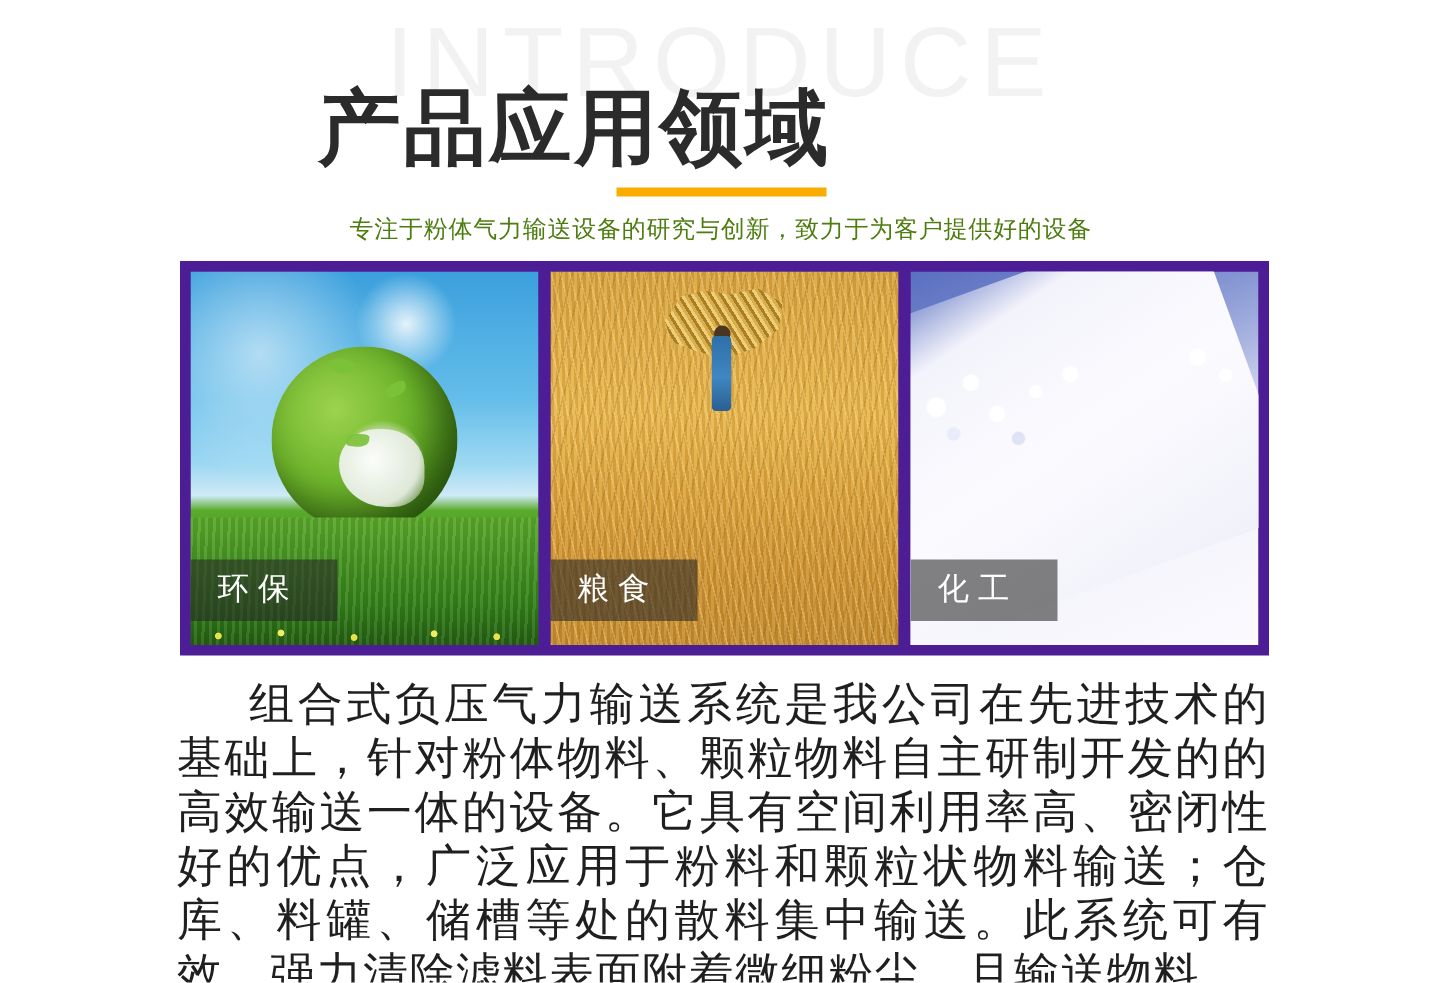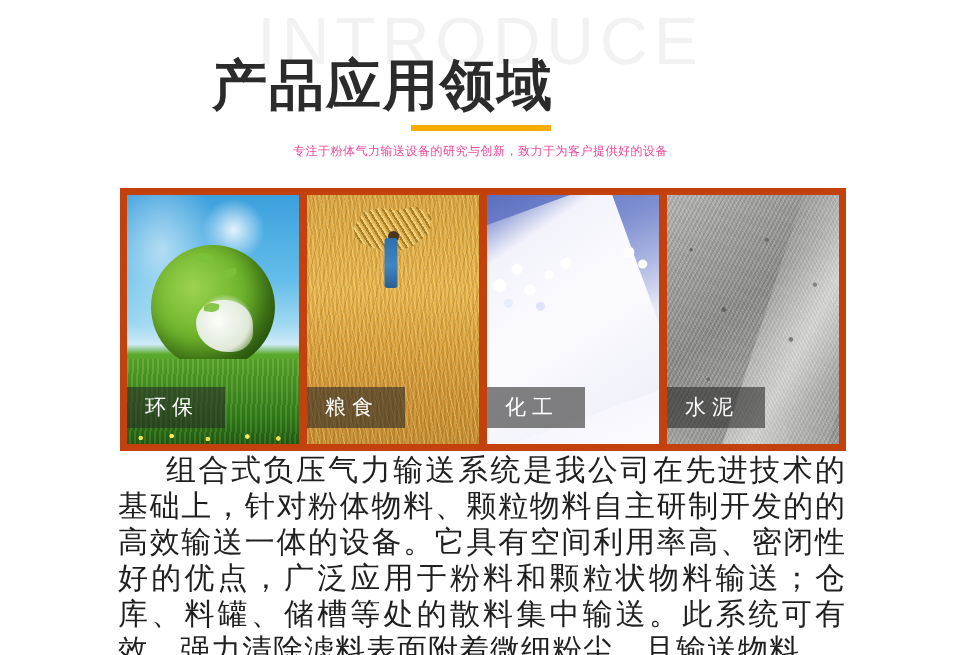--- a/index.html
+++ b/index.html
@@ -56,34 +56,34 @@
     width: 140px;
     height: 6px;
     background: #f9ad00;
   }
   .subtitle {
     position: absolute;
     top: 143px;
     left: 0;
     width: 961px;
     text-align: center;
-    font-size: 12px;
-    color: #ec4899;
+    font-size: 16px;
+    color: #4d7c0f;
     letter-spacing: 0.5px;
     white-space: nowrap;
   }
 
   
   .gallery-frame {
     position: absolute;
     left: 120px;
-    top: 188px;
+    top: 174px;
     width: 726px;
     height: 263px;
-    background: #c2410c;
+    background: #4c1d95;
     box-sizing: border-box;
     padding: 7px;
     display: flex;
     gap: 8px;
   }
   .panel {
     position: relative;
     flex: 1 1 0;
     height: 249px;
     overflow: hidden;
@@ -339,24 +339,16 @@
 
   <div class="panel">
     <div class="panel-art art-chem">
       <div class="chem-pile"></div>
       <div class="chem-grains"></div>
       <div class="chem-grains-2"></div>
     </div>
     <div class="panel-label">化工</div>
   </div>
 
-  <div class="panel">
-    <div class="panel-art art-cement">
-      <div class="cement-ridge"></div>
-      <div class="cement-ridge-2"></div>
-      <div class="cement-grain"></div>
-    </div>
-    <div class="panel-label">水泥</div>
-  </div>
 
 </div>
 
 <div class="body-copy">组合式负压气力输送系统是我公司在先进技术的基础上，针对粉体物料、颗粒物料自主研制开发的的高效输送一体的设备。它具有空间利用率高、密闭性好的优点，广泛应用于粉料和颗粒状物料输送；仓库、料罐、储槽等处的散料集中输送。此系统可有效、强力清除滤料表面附着微细粉尘，且输送物料。</div>
 
 </body></html>

